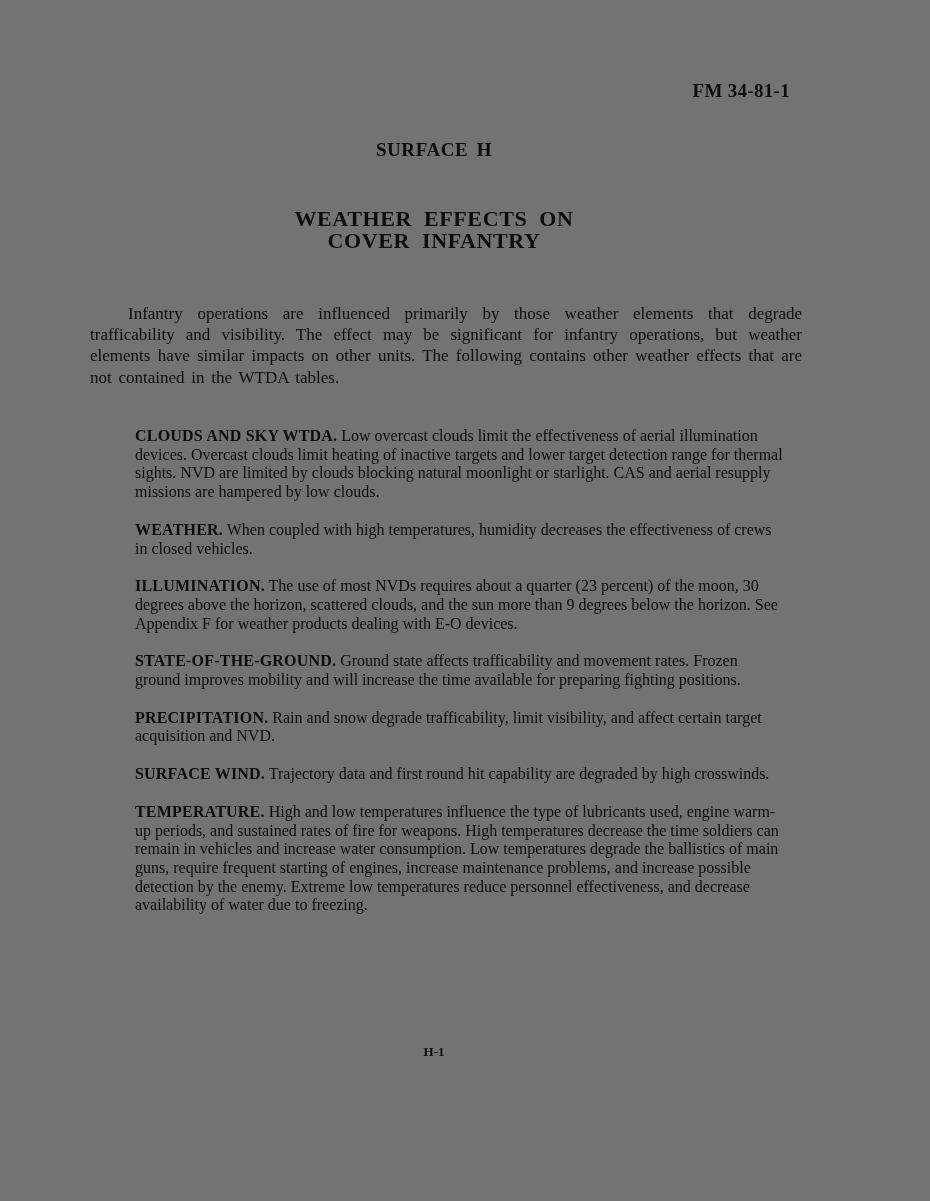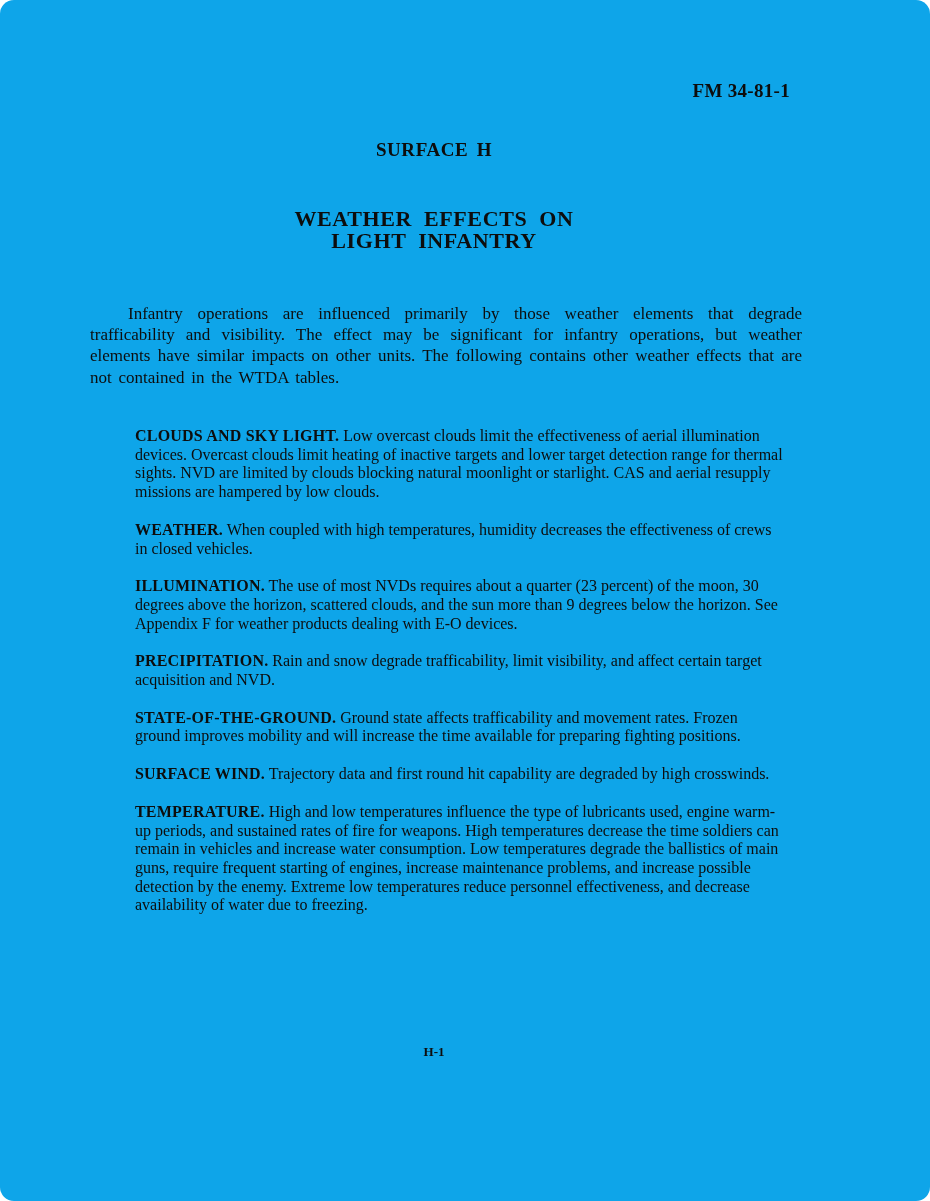--- a/index.html
+++ b/index.html
@@ -4,25 +4,24 @@
 <style>
   html, body {
     margin: 0;
     padding: 0;
     background: #ffffff;
   }
   .page {
     position: relative;
     width: 930px;
     height: 1201px;
-    background: #0ea5e9;
+    background: #737373;
     color: #0d0d0d;
     font-family: "Liberation Serif", serif;
     overflow: hidden;
-    border-radius: 14px;
   }
   .doc-ref {
     position: absolute;
     top: 80px;
     right: 140px;
     font-weight: bold;
     font-size: 19px;
     letter-spacing: 0.3px;
   }
   .appendix-heading {
@@ -88,45 +87,45 @@
 <body>
 
 <div class="page">
 
   <div class="doc-ref">FM 34-81-1</div>
 
   <div class="appendix-heading">SURFACE H</div>
 
   <div class="page-title">
     <span>WEATHER EFFECTS ON</span><br>
-    <span>LIGHT INFANTRY</span>
+    <span>COVER INFANTRY</span>
   </div>
 
   <p class="intro">Infantry operations are influenced primarily by those weather elements that degrade trafficability and visibility.  The effect may be significant for infantry operations, but weather elements have similar impacts on other units. The following contains other weather effects that are not contained in the WTDA tables.</p>
 
   <div class="sections">
     <p class="section">
-      <b>CLOUDS AND SKY LIGHT.</b>
+      <b>CLOUDS AND SKY WTDA.</b>
       <span>Low overcast clouds limit the effectiveness of aerial illumination devices.  Overcast clouds limit heating of inactive targets and lower target detection range for thermal sights.  NVD are limited by clouds blocking natural moonlight or starlight. CAS and aerial resupply missions are hampered by low clouds.</span>
     </p>
     <p class="section">
       <b>WEATHER.</b>
       <span>When coupled with high temperatures, humidity decreases the effectiveness of crews in closed vehicles.</span>
     </p>
     <p class="section">
       <b>ILLUMINATION.</b>
       <span>The use of most NVDs requires about a quarter (23 percent) of the moon, 30 degrees above the horizon, scattered clouds, and the sun more than 9 degrees below the horizon. See Appendix F for weather products dealing with E-O devices.</span>
     </p>
     <p class="section">
+      <b>STATE-OF-THE-GROUND.</b>
+      <span>Ground state affects trafficability and movement rates. Frozen ground improves mobility and will increase the time available for preparing fighting positions.</span>
+    </p>
+    <p class="section">
       <b>PRECIPITATION.</b>
       <span>Rain and snow degrade trafficability, limit visibility, and affect certain target acquisition and NVD.</span>
-    </p>
-    <p class="section">
-      <b>STATE-OF-THE-GROUND.</b>
-      <span>Ground state affects trafficability and movement rates. Frozen ground improves mobility and will increase the time available for preparing fighting positions.</span>
     </p>
     <p class="section">
       <b>SURFACE WIND.</b>
       <span>Trajectory data and first round hit capability are degraded by high crosswinds.</span>
     </p>
     <p class="section">
       <b>TEMPERATURE.</b>
       <span>High and low temperatures influence the type of lubricants used, engine warm-up periods, and sustained rates of fire for weapons. High temperatures decrease the time soldiers can remain in vehicles and increase water consumption. Low temperatures degrade the ballistics of main guns, require frequent starting of engines, increase maintenance problems, and increase possible detection by the enemy. Extreme low temperatures reduce personnel effectiveness, and decrease availability of water due to freezing.</span>
     </p>
   </div>

